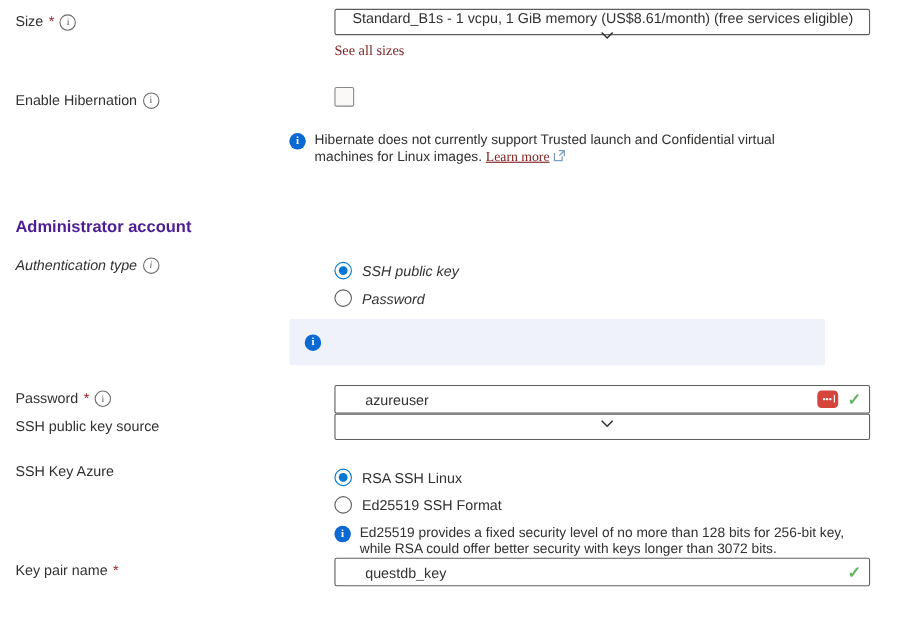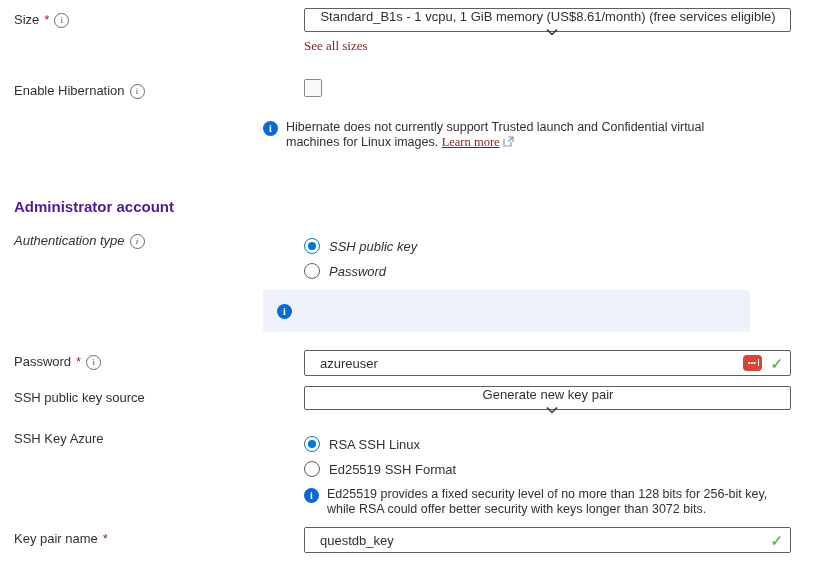--- a/index.html
+++ b/index.html
@@ -27,21 +27,21 @@
     margin-top:1px;
   }
   .combo{
     height:22px;border:1px solid #605e5c;border-radius:2px;background:#fff;
     display:flex;align-items:center;justify-content:space-between;
     padding:0 9px 0 10px;cursor:pointer;flex-direction:column;
   }
   .combo .chev{flex:none;margin-left:8px;}
   .textfield{
     height:24px;border:1px solid #605e5c;border-radius:2px;background:#fff;
-    display:flex;align-items:center;padding:0 7px 0 5px;
+    display:flex;align-items:center;padding:0 7px 0 17px;
   }
   .textfield input{
     flex:1;border:none;outline:none;background:transparent;
     font-family:"Liberation Sans",sans-serif;font-size:13px;color:#323130;
     padding:0 6px 0 10px;min-width:0;height:100%;
   }
   .valid-check{color:#5fb75d;font-size:15px;font-weight:bold;flex:none;line-height:1;}
   .ext-badge{
     width:19px;height:16px;background:#d5453c;border-radius:4px;flex:none;
     display:flex;align-items:center;justify-content:center;margin-right:8px;
@@ -65,21 +65,21 @@
   .rdot.sel{border-color:#0078d4;}
   .rdot.sel::after{content:"";width:8px;height:8px;border-radius:50%;background:#0078d4;}
   .infobox{
     box-sizing:border-box;width:487px;background:#eff2fa;border-radius:2px;
     padding:13px 18px 13px 14px;display:flex;gap:9px;
     font-size:12.5px;line-height:16px;
   }
   .section-heading{font-size:15px;font-weight:bold;color:#4c1d95;margin:47px 0 0 14px;}
   .mt8{margin-top:8px;} .mt12{margin-top:25px;} .mt20{margin-top:20px;}
   .mt14{margin-top:14px;font-style:italic;} .mt11{margin-top:11px;} .mt18{margin-top:18px;}
-  .mt15{margin-top:10px;} .mt17{margin-top:17px;} .mt10{margin-top:10px;}
+  .mt15{margin-top:0;} .mt17{margin-top:17px;} .mt10{margin-top:10px;}
   .pl263{margin-left:263px;}
   .lbl-pad{padding-top:3px;}
 </style>
 </head>
 <body>
 
 <div class="row mt8">
   <div class="lcol lbl-pad">
     <span class="label-line">
       <span>Size</span>
@@ -172,21 +172,20 @@
 </div>
 
 <div class="row mt15">
   <div class="lcol lbl-pad">
     <span class="label-line">
       <span>SSH public key source</span>
     </span>
   </div>
   <div class="fcol">
     <div class="combo">
-      <span>Generate new key pair</span>
       <span class="chev">
         <svg width="12" height="8" viewBox="0 0 12 8">
             <path d="M1 1.5 L6 6.5 L11 1.5" fill="none" stroke="#323130" stroke-width="1.4"></path>
           </svg>
       </span>
     </div>
   </div>
 </div>
 
 <div class="row mt17">

